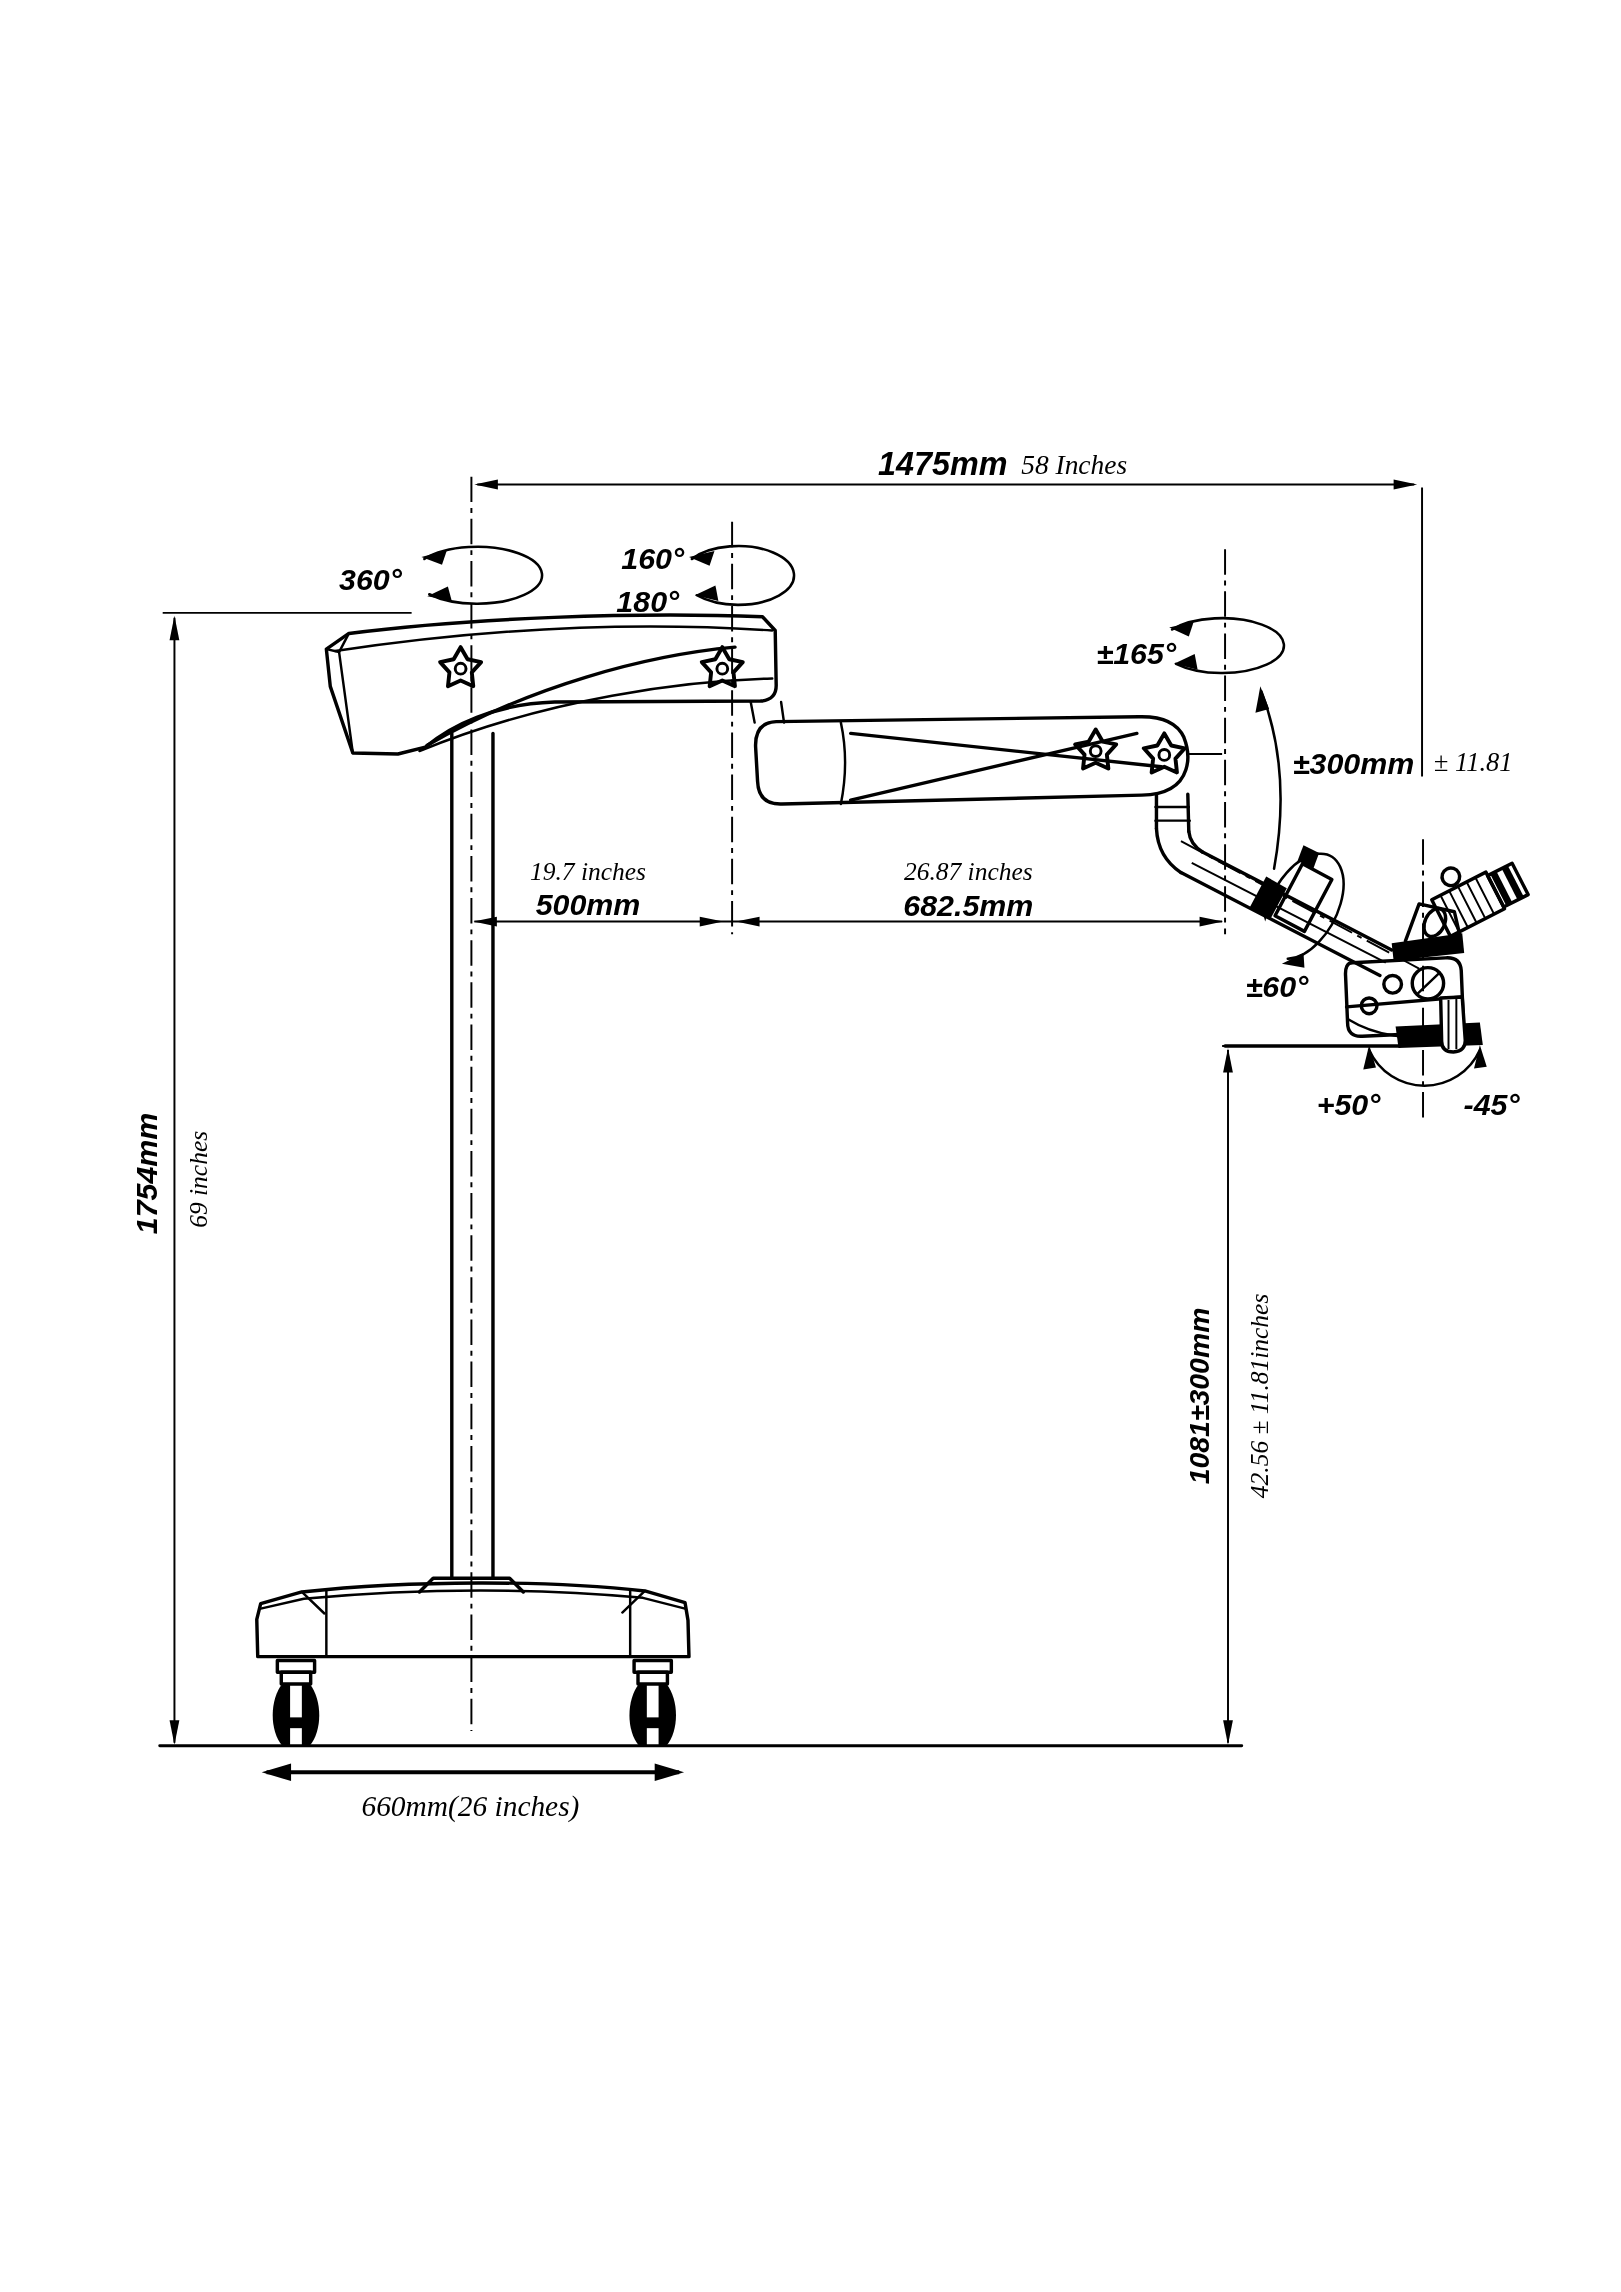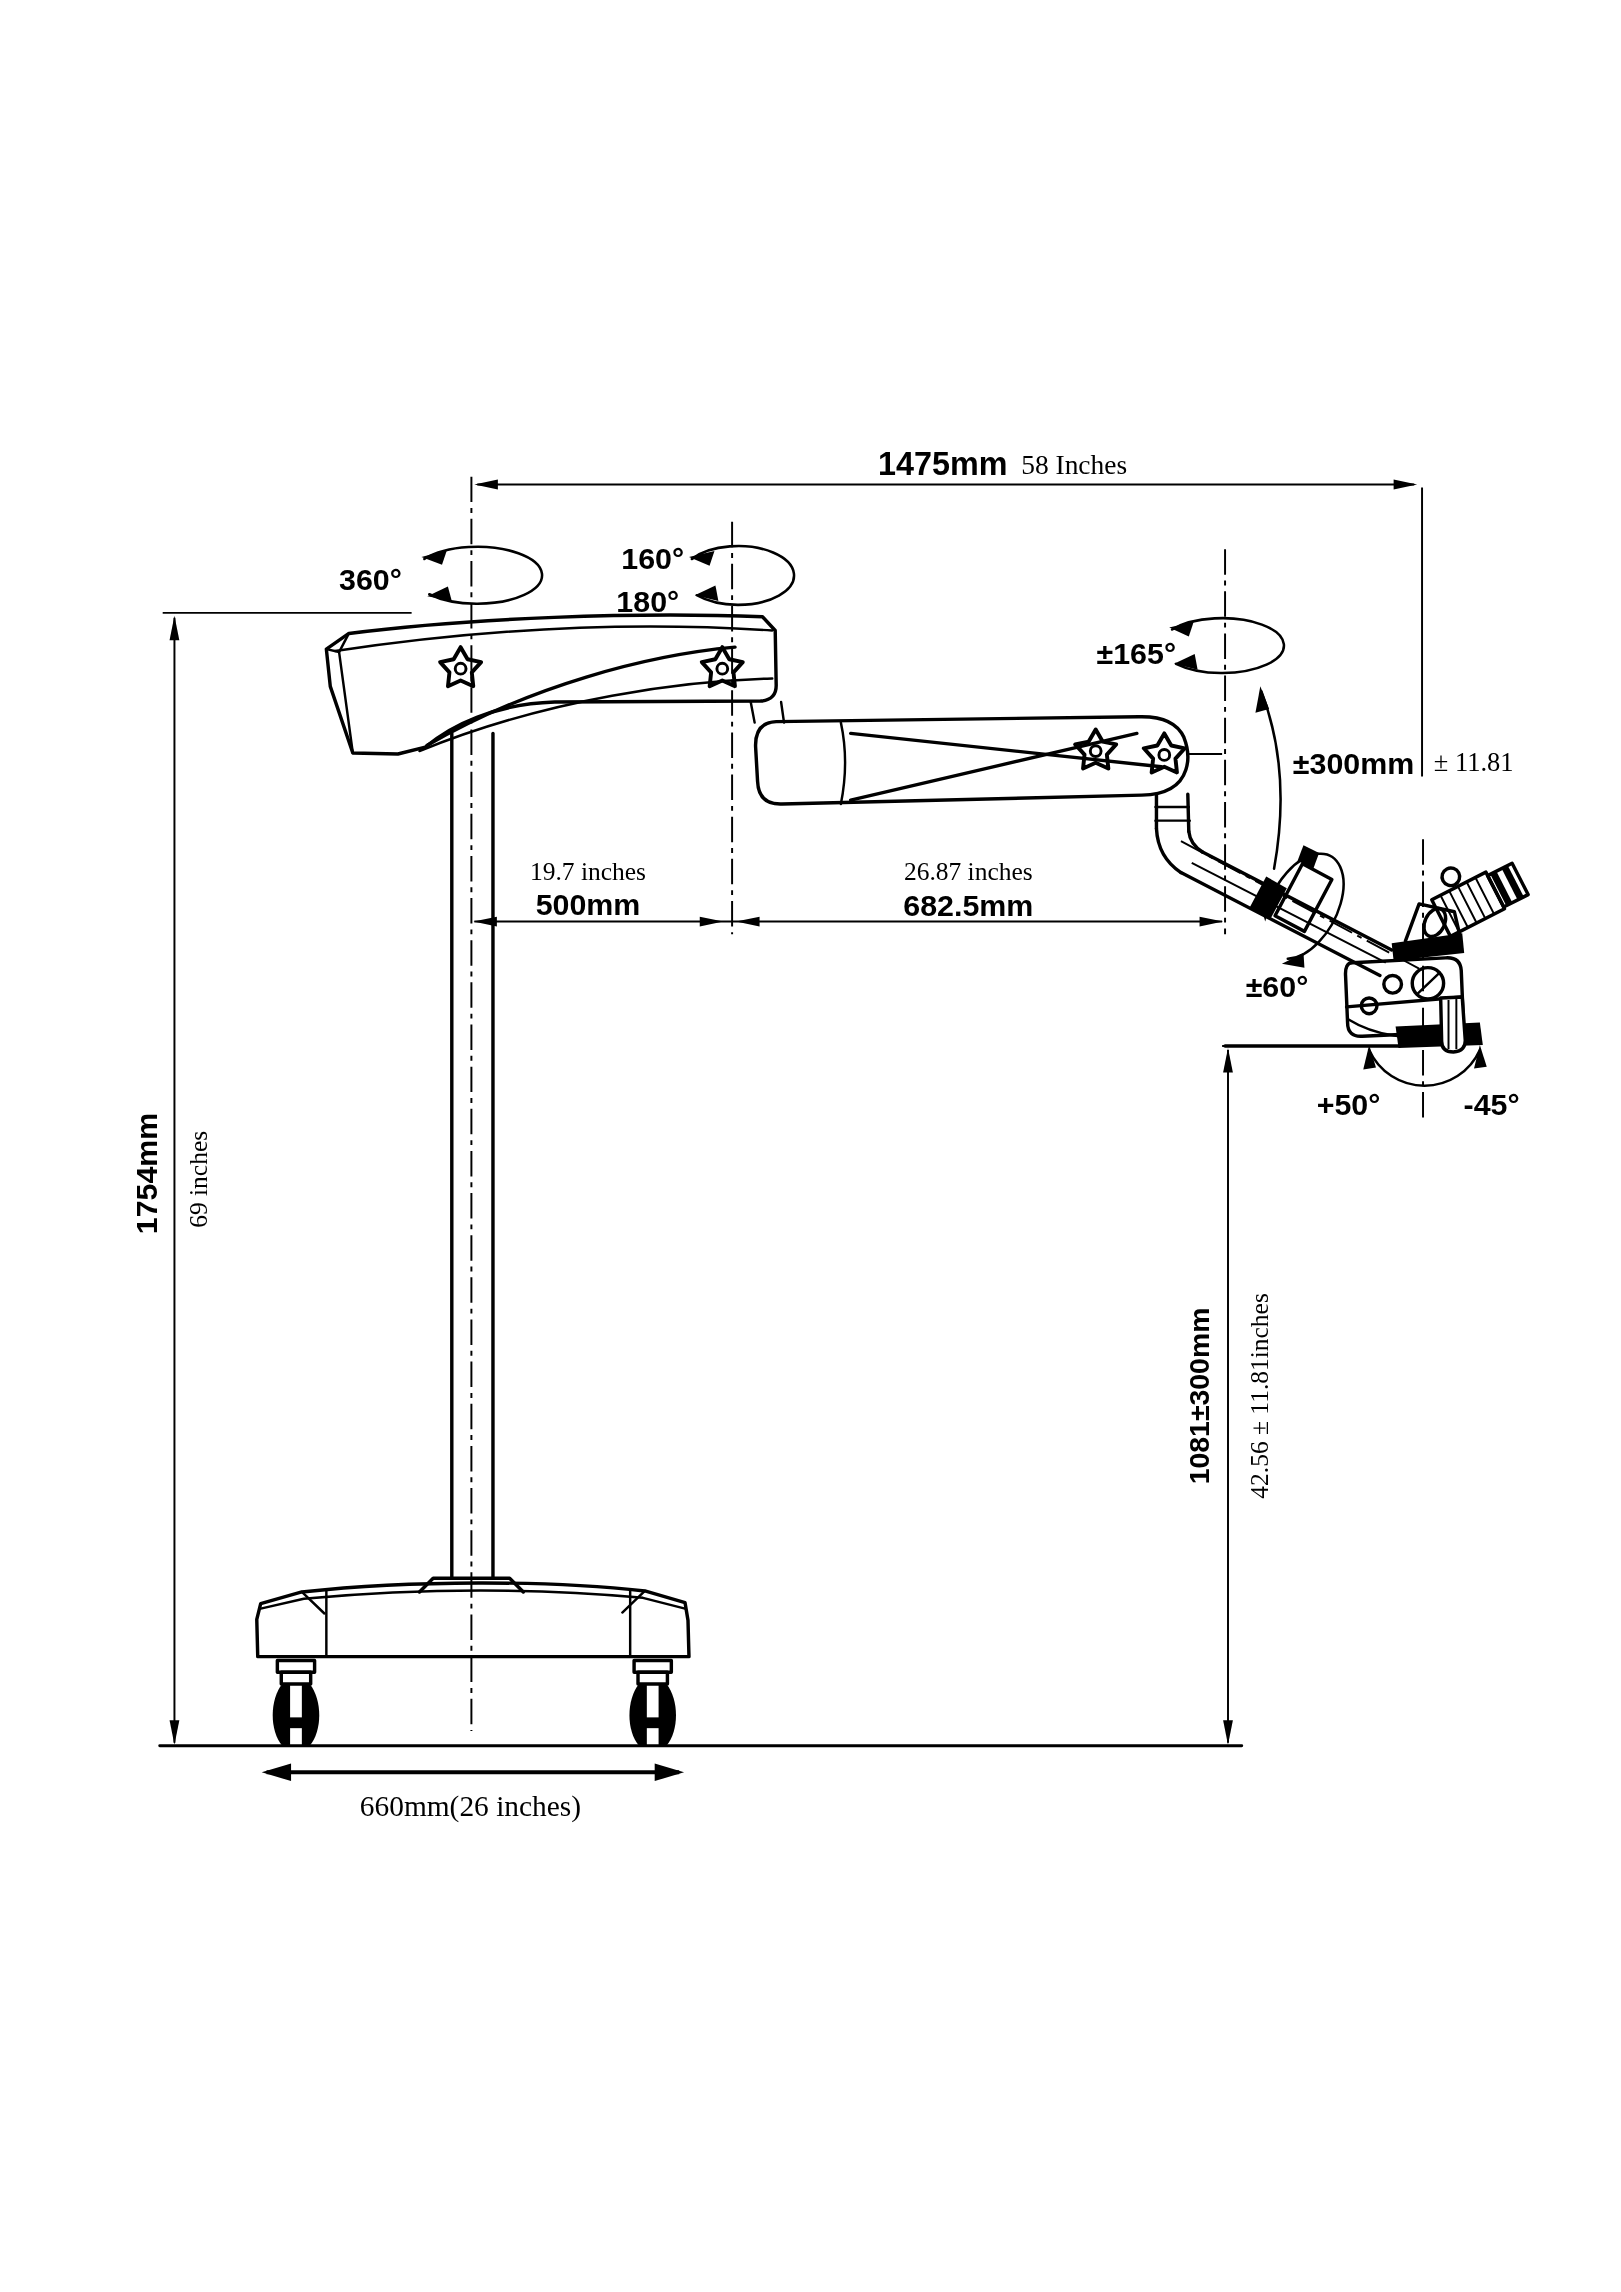--- a/index.html
+++ b/index.html
@@ -1,16 +1,16 @@
 <!DOCTYPE html>
 <html><head>
 <meta charset="utf-8">
 <style>
   html,body{margin:0;padding:0;background:#ffffff;}
-  #canvas{position:relative;width:1621px;height:2293px;background:#ffffff;overflow:hidden;}
+  #canvas{position:relative;width:1621px;height:2293px;background:#ffffff;overflow:hidden;font-style:italic;}
   svg{position:absolute;left:0;top:0;}
   .obj{fill:none;stroke:#000;stroke-width:3.5;stroke-linejoin:round;stroke-linecap:round;}
   .obj2{fill:none;stroke:#000;stroke-width:2.5;stroke-linejoin:round;stroke-linecap:round;}
   .dim{fill:none;stroke:#000;stroke-width:2;}
   .cl{fill:none;stroke:#000;stroke-width:2;stroke-dasharray:26 6 5 6;}
   .arc{fill:none;stroke:#000;stroke-width:2.6;stroke-linecap:round;}
   .ah{fill:#000;stroke:none;}
   .solid{fill:#000;stroke:none;}
   .tb{font-family:"Liberation Sans","DejaVu Sans",sans-serif;font-weight:bold;fill:#000;}
   .ts{font-family:"Liberation Serif","DejaVu Serif",serif;fill:#000;}

